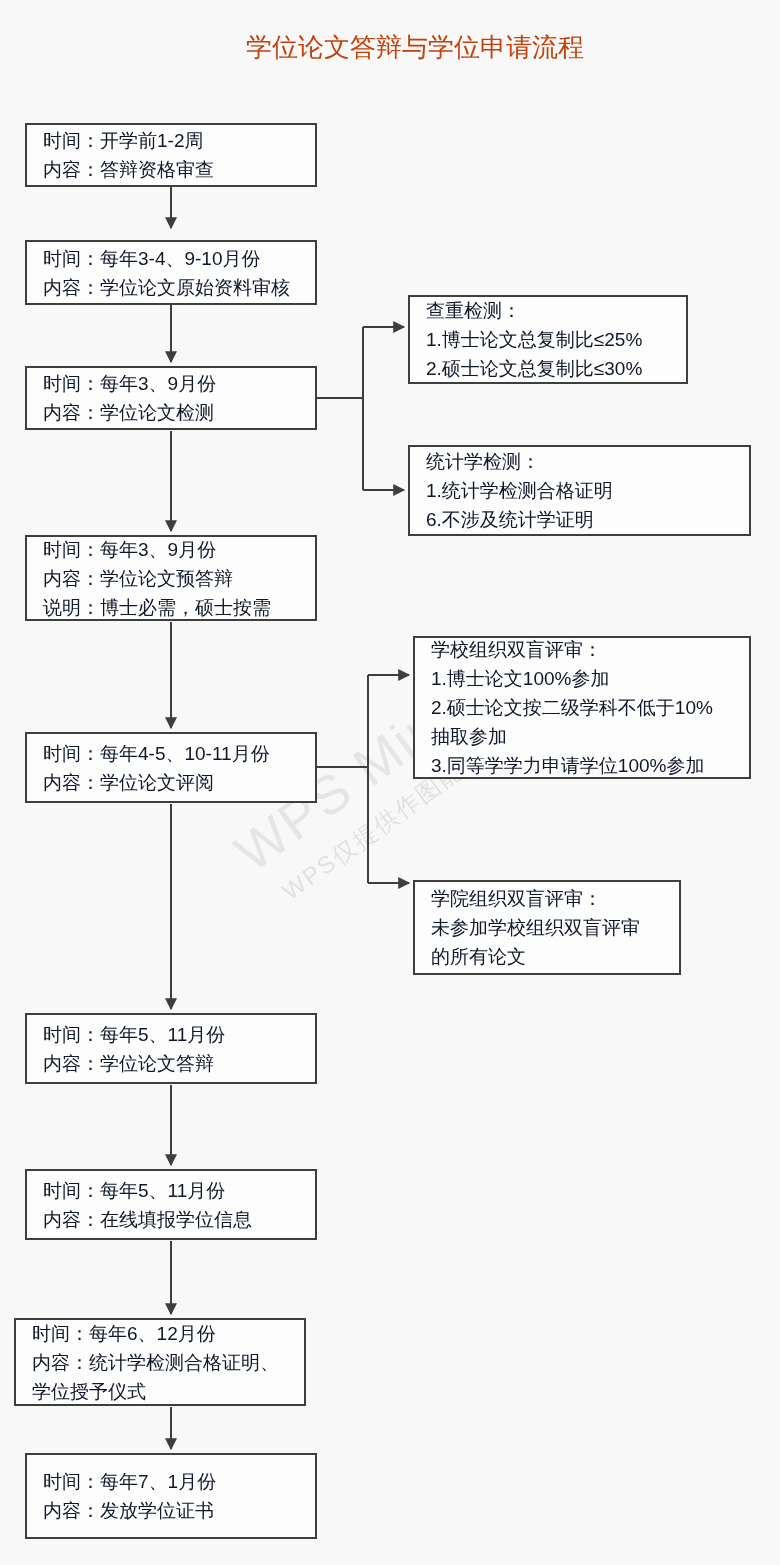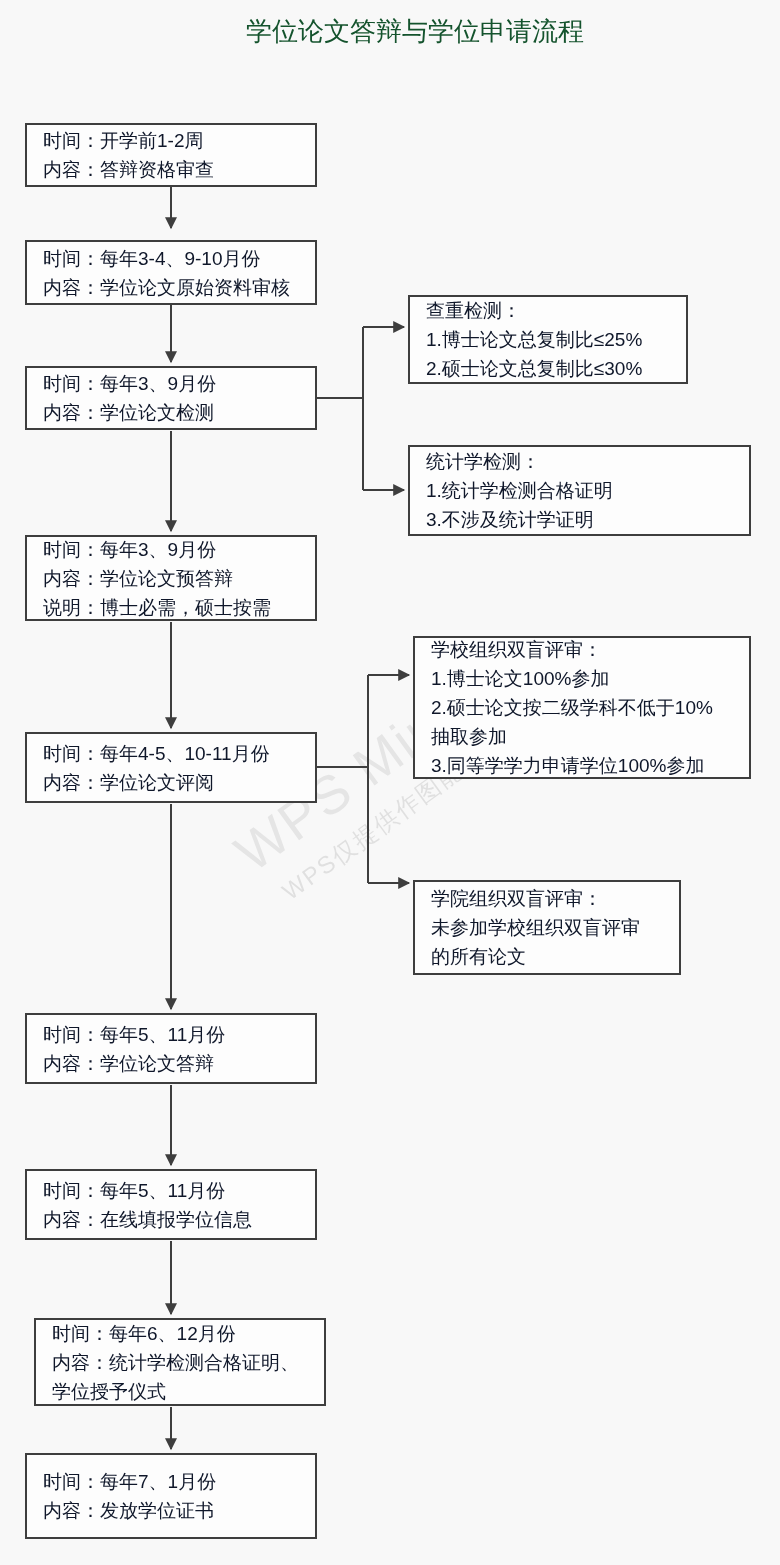--- a/index.html
+++ b/index.html
@@ -4,24 +4,24 @@
 <style>
   html,body { margin:0; padding:0; }
   .page {
     position:relative;
     width:780px; height:1565px;
     background:#f8f8f8;
     font-family:"Liberation Sans","DejaVu Sans",sans-serif;
     overflow:hidden;
   }
   .title {
-    position:absolute; left:0; top:14px; width:780px;
+    position:absolute; left:0; top:30px; width:780px;
     text-align:center;
     font-size:26px; line-height:34px;
-    color:#14532d; font-weight:500;
+    color:#c2410c; font-weight:500;
   }
   .title .shift { position:relative; left:25px; }
 
   .watermark {
     position:absolute; left:183px; top:746px; width:360px;
     transform:rotate(-36deg);
     text-align:center;
     pointer-events:none;
     z-index:1;
     white-space:nowrap;
@@ -124,40 +124,40 @@
   <div class="node" style="left:25px;top:1013px;width:292px;height:71px">
     <div class="ln">时间：每年5、11月份</div>
     <div class="ln">内容：学位论文答辩</div>
   </div>
 
   <div class="node" style="left:25px;top:1169px;width:292px;height:71px">
     <div class="ln">时间：每年5、11月份</div>
     <div class="ln">内容：在线填报学位信息</div>
   </div>
 
-  <div class="node" style="left:34px;top:1318px;width:292px;height:88px">
+  <div class="node" style="left:14px;top:1318px;width:292px;height:88px">
     <div class="ln">时间：每年6、12月份</div>
     <div class="ln">内容：统计学检测合格证明、学位授予仪式</div>
   </div>
 
   <div class="node" style="left:25px;top:1453px;width:292px;height:86px">
     <div class="ln">时间：每年7、1月份</div>
     <div class="ln">内容：发放学位证书</div>
   </div>
 
   <div class="node side" style="left:408px;top:295px;width:280px;height:89px">
     <div class="ln">查重检测：</div>
     <div class="ln">1.博士论文总复制比≤25%</div>
     <div class="ln">2.硕士论文总复制比≤30%</div>
   </div>
 
   <div class="node side" style="left:408px;top:445px;width:343px;height:91px">
     <div class="ln">统计学检测：</div>
     <div class="ln">1.统计学检测合格证明</div>
-    <div class="ln">3.不涉及统计学证明</div>
+    <div class="ln">6.不涉及统计学证明</div>
   </div>
 
   <div class="node side" style="left:413px;top:636px;width:338px;height:143px">
     <div class="ln">学校组织双盲评审：</div>
     <div class="ln">1.博士论文100%参加</div>
     <div class="ln">2.硕士论文按二级学科不低于10%抽取参加</div>
     <div class="ln">3.同等学学力申请学位100%参加</div>
   </div>
 
   <div class="node side" style="left:413px;top:880px;width:268px;height:95px">

